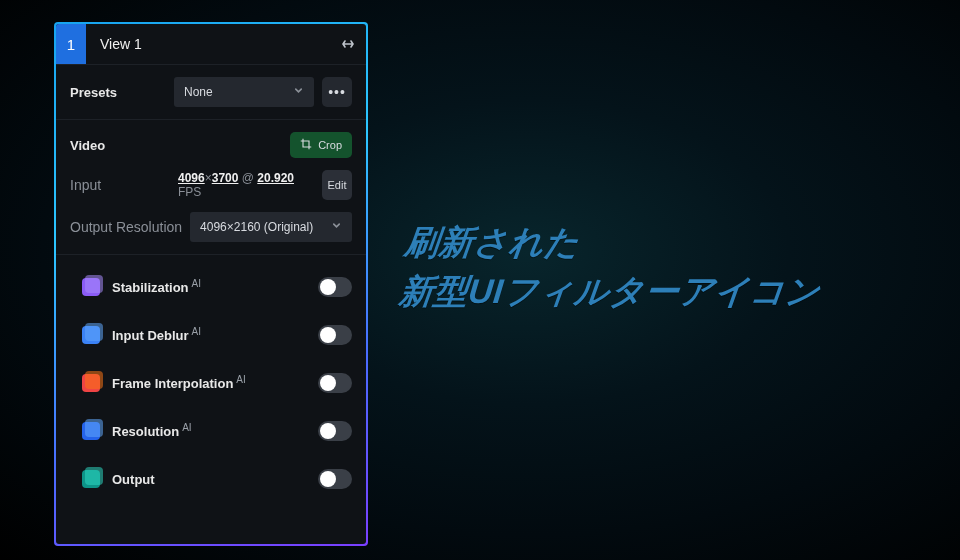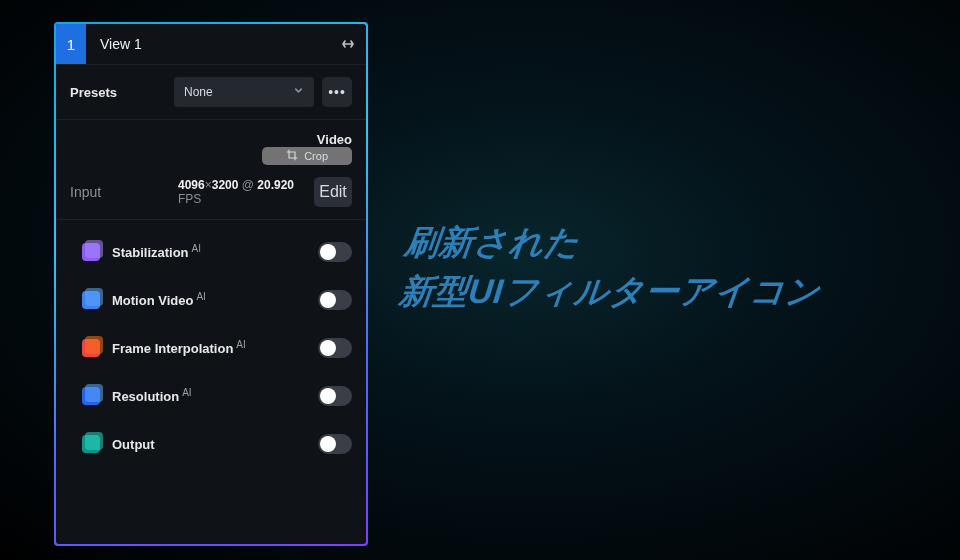--- a/index.html
+++ b/index.html
@@ -37,34 +37,34 @@
     display: flex; align-items: center; padding: 0 10px; font-size: 12px;
     color: #d8dbe0; justify-content: space-between; cursor: pointer;
   }
   .select .chev { color: #8a8f97; }
   .iconbtn {
     width: 30px; height: 30px; background: #24282f; border-radius: 5px;
     display: flex; align-items: center; justify-content: center; cursor: pointer;
     font-size: 14px; color: #d8dbe0; letter-spacing: 1px;
   }
   .cropbtn {
-    height: 18px; padding: 0 24px; background: #737373; border-radius: 5px;
+    height: 26px; padding: 0 10px; background: #14532d; border-radius: 5px;
     display: flex; align-items: center; gap: 6px; font-size: 11px; color: #d8dbe0; cursor: pointer;
   }
   .editbtn {
-    width: 38px; height: 30px; background: #2b2f37; border-radius: 5px;
-    display: flex; align-items: center; justify-content: center; font-size: 16px;
+    width: 30px; height: 30px; background: #2b2f37; border-radius: 5px;
+    display: flex; align-items: center; justify-content: center; font-size: 11px;
     color: #d8dbe0; cursor: pointer;
   }
   .inputval { font-size: 12px; color: #d8dbe0; flex: 1; }
-  .inputval b { font-weight: 600; color: #f0f0f0; }
+  .inputval b { font-weight: 600; color: #f0f0f0; text-decoration: underline; }
   .dim { color: #8a8f97; }
 
   .video-section { padding: 12px 14px; border-top: 1px solid #1d2127; display: flex; flex-direction: column; gap: 12px; }
-  .video-head { display: flex; align-items: flex-end; justify-content: space-between; flex-direction: column; }
+  .video-head { display: flex; align-items: center; justify-content: space-between; }
 
   .filters { flex: 1; padding: 8px 14px 0 26px; border-top: 1px solid #1d2127; display: flex; flex-direction: column; }
   .filter-row {
     display: flex; align-items: center; height: 48px;
   }
   .filter-icon {
     width: 18px; height: 18px; border-radius: 4px; margin-right: 12px;
     position: relative;
   }
   .filter-icon::after {
@@ -140,44 +140,55 @@
                 <path d="M4 1v11h11M12 15V4H1"></path>
               </svg>
           </span>
           <span>Crop</span>
         </div>
       </div>
 
       <div class="row">
         <span class="sublabel">Input</span>
         <span class="inputval">
-          <b>4096</b><span class="dim">×</span><b>3200</b>
+          <b>4096</b><span class="dim">×</span><b>3700</b>
           <span class="dim"> </span><span class="dim">@</span><span class="dim"> </span>
           <b>20.920</b> <span class="dim">FPS</span>
         </span>
         <div class="editbtn">Edit</div>
       </div>
 
+      <div class="row">
+        <span class="sublabel">Output Resolution</span>
+        <div class="select">
+          <span>4096×2160 (Original)</span>
+          <span class="chev">
+            <svg width="11" height="11" viewBox="0 0 12 12" fill="none" stroke="currentColor" stroke-width="1.8" stroke-linecap="round">
+                <path d="M3 4.5L6 7.5 9 4.5"></path>
+              </svg>
+          </span>
+        </div>
+      </div>
 
     </div>
 
     <div class="filters">
         <div class="filter-row">
           <div class="filter-icon ic-purple"></div>
           <div class="filter-name">
             <span>Stabilization</span>
             <sup>AI</sup>
           </div>
           <div class="spacer"></div>
           <div class="toggle"></div>
         </div>
         <div class="filter-row">
           <div class="filter-icon ic-blue"></div>
           <div class="filter-name">
-            <span>Motion Video</span>
+            <span>Input Deblur</span>
             <sup>AI</sup>
           </div>
           <div class="spacer"></div>
           <div class="toggle"></div>
         </div>
         <div class="filter-row">
           <div class="filter-icon ic-red"></div>
           <div class="filter-name">
             <span>Frame Interpolation</span>
             <sup>AI</sup>

